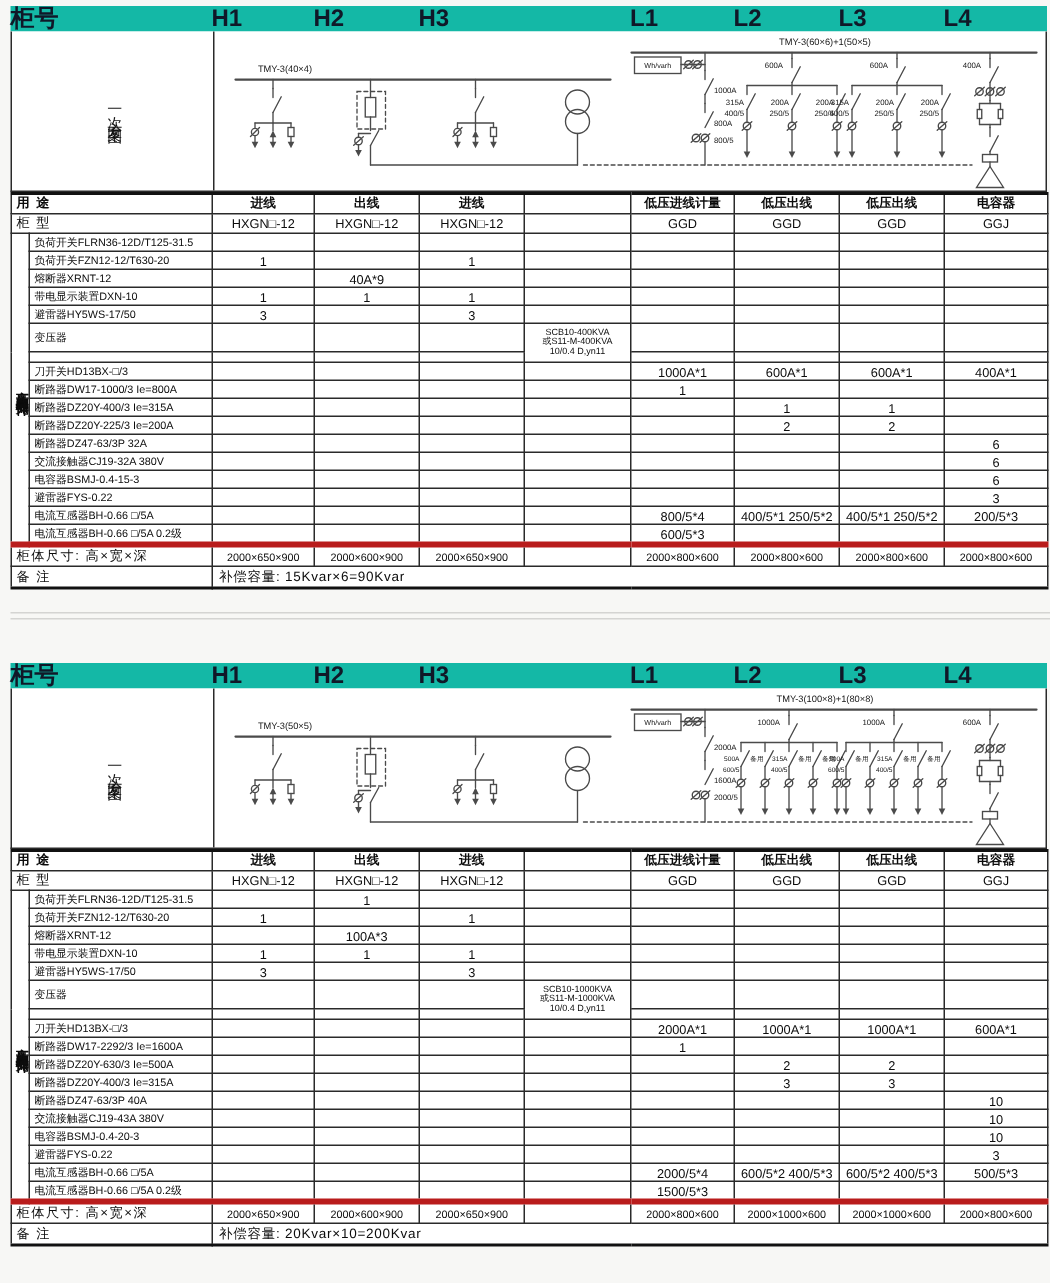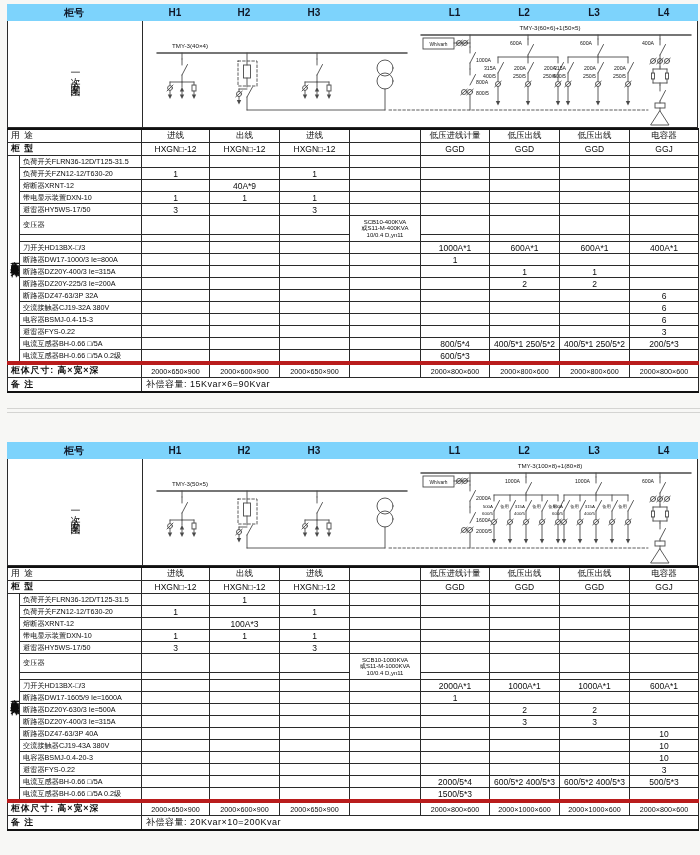--- a/index.html
+++ b/index.html
@@ -4,43 +4,43 @@
 <style>
   html,body{margin:0;padding:0}
   body{width:700px;height:855px;background:#f7f7f5;overflow:hidden;
        font-family:"Liberation Sans","DejaVu Sans",sans-serif;}
   .wrap{padding:4px 0 0 7px}
   .title{font-size:15px;font-weight:bold;letter-spacing:1px;margin:2px 0 9px 1px;white-space:nowrap}
   .t-blue{color:#16418f}
   .t-red{color:#d03321}
   .panel{width:691px;background:#fff}
   
-  .hdr{display:flex;background:#7dd3fc;height:17px;line-height:17px;font-size:10px;
-       font-weight:bold;color:#101828;text-align:center}
+  .hdr{display:flex;background:#14b8a6;height:17px;line-height:17px;font-size:16px;
+       font-weight:bold;color:#101828;}
   .hc{flex:none}
   .hc0{width:134px}.hcA{width:68px}.hcB{width:70px}.hcC{width:70px}.hcG{width:71px}
   .hcD{width:69px}.hcE{width:70px}.hcF{width:70px}.hcH{width:69px}
   
   .dia{display:flex;border:1px solid #2a2a2a;border-top:none;height:106px;background:#fff}
   .dlabel{width:134px;flex:none;border-right:1px solid #2a2a2a;display:flex;align-items:center;justify-content:center}
   .dlabel span{writing-mode:vertical-rl;text-orientation:upright;font-size:10px;letter-spacing:3px;color:#111}
   .dbox{flex:1}
   svg.dg{display:block;stroke:#4a4a4a;stroke-width:.9;fill:none;stroke-linecap:round}
   svg .dash{stroke-dasharray:2.6 2}
   svg .bus{stroke-width:1.5}
   svg text{stroke:none;fill:#161616;font-family:"Liberation Sans","DejaVu Sans",sans-serif}
   .s6{font-size:6.2px}.s5{font-size:5.2px}.s4{font-size:4.4px}.s4m{font-size:4.8px}
   
   table.grid{border-collapse:collapse;table-layout:fixed;width:691px;background:#fff;border-bottom:2px solid #111}
   .grid td{border:1px solid #2a2a2a;font-size:8.5px;color:#0c0c0c;text-align:center;padding:0;
            height:11px;overflow:hidden;white-space:nowrap}
   .grid td.lbl{text-align:left;padding-left:3px;font-size:7.2px}
-  .grid td.main{font-size:8.8px;font-weight:bold;letter-spacing:1px}
+  .grid td.main{font-size:8.8px;font-weight:normal;letter-spacing:1px}
   .grid tr.thick-top td{border-top:2px solid #111}
-  .grid tr.r-usage td{height:12px;font-weight:normal;letter-spacing:0}
+  .grid tr.r-usage td{height:12px;font-weight:bold;letter-spacing:0}
   .grid tr.r-usage td.lbl{letter-spacing:1px}
   .grid tr.r-type td{height:12px}
   .grid td.strip{vertical-align:middle}
   .grid td.strip span{writing-mode:vertical-rl;text-orientation:upright;font-weight:bold;font-size:9px;letter-spacing:1px}
   .grid tr.r-tr td{height:18px}
   .grid tr.r-sp td{height:6px}
   .grid td.trnote{font-size:6px;line-height:1.08;white-space:pre-line;overflow:visible;font-weight:normal}
   .grid tr.r-dims td{height:12px;font-size:7.2px;border-top:4px solid #b91c1c}
   .grid tr.r-dims td.main{font-size:8.8px}
   .grid tr.r-remark td{height:13px}
@@ -711,21 +711,21 @@
             <td></td>
             <td></td>
             <td></td>
             <td></td>
             <td>2000A*1</td>
             <td>1000A*1</td>
             <td>1000A*1</td>
             <td>600A*1</td>
           </tr>
           <tr class="r-equip">
-            <td class="lbl">断路器DW17-1605/9 Ie=1600A</td>
+            <td class="lbl">断路器DW17-2292/3 Ie=1600A</td>
             <td></td>
             <td></td>
             <td></td>
             <td></td>
             <td>1</td>
             <td></td>
             <td></td>
             <td></td>
           </tr>
           <tr class="r-equip">

